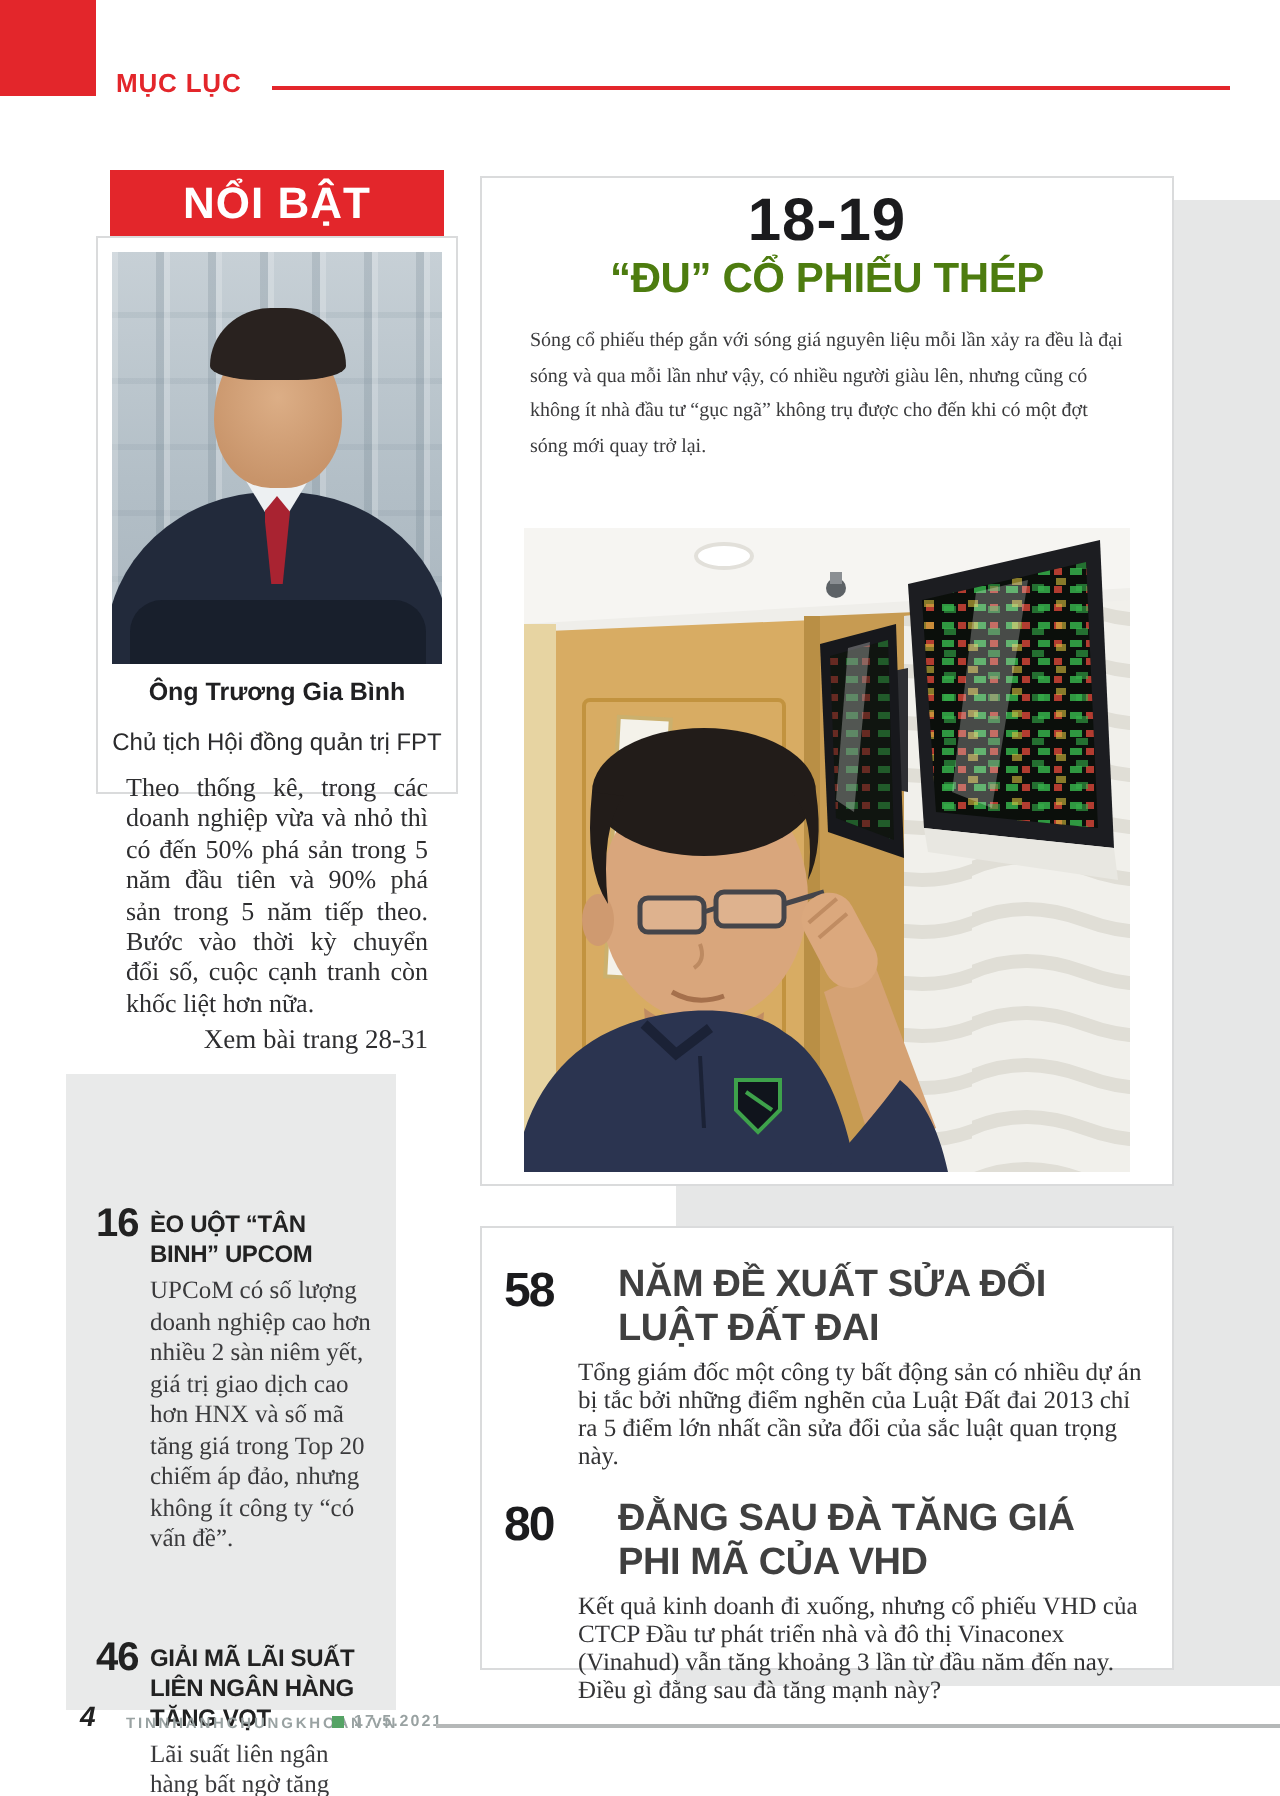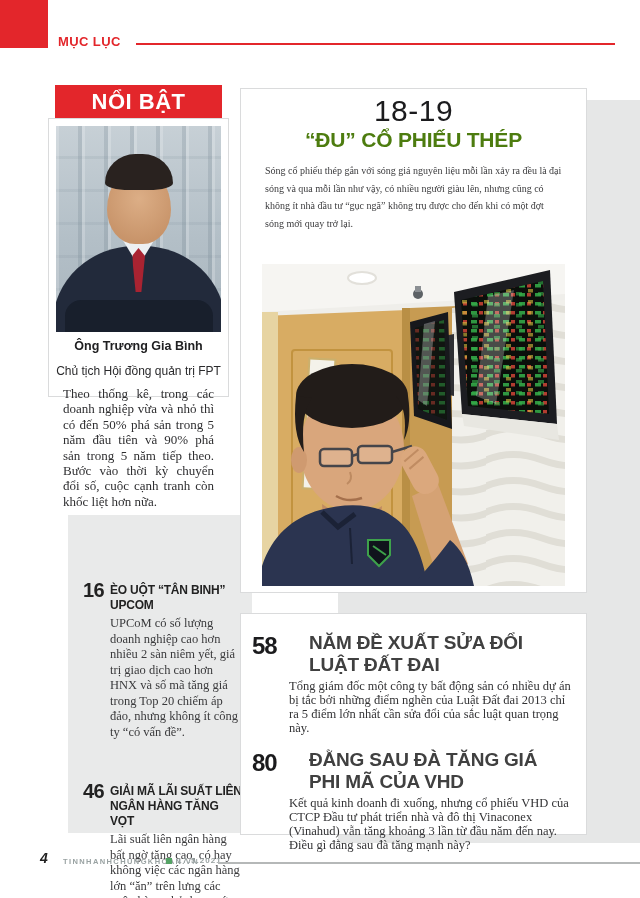--- a/index.html
+++ b/index.html
@@ -35,34 +35,34 @@
       border-radius:50% 50% 44% 44% / 56% 56% 44% 44%;}
   .portrait .hair{position:absolute;bottom:142px;left:50%;transform:translateX(-50%);
       width:68px;height:36px;background:#29221f;border-radius:50% 50% 40% 40% / 90% 90% 22% 22%;}
   .cap-name{margin-top:7px;text-align:center;font-size:12.5px;font-weight:bold;color:#202022;}
   .cap-role{margin-top:11px;text-align:center;font-size:12px;color:#2a2a2c;}
   .feat-body{margin:8px 14px 0;font-family:"Liberation Serif",serif;font-size:13px;line-height:15.4px;
              text-align:justify;color:#2e2e30;}
   .see-more{margin-top:3px;padding-right:14px;text-align:right;font-family:"Liberation Serif",serif;
             font-size:13.5px;color:#2e2e30;}
 
-  .left-panel{position:absolute;left:33px;top:515px;width:184px;height:318px;background:#e9eaea;margin-left:35px;}
+  .left-panel{position:absolute;left:33px;top:537px;width:165px;height:318px;background:#e9eaea;}
   .lsec{display:flex;padding:0 10px 0 15px;}
   .lsec-1{margin-top:64px;}
   .lsec-2{margin-top:40px;}
   .lsec .num{width:27px;font-size:20px;font-weight:bold;letter-spacing:-.5px;color:#222;flex:none;}
   .lsec .ltitle{font-size:12px;font-weight:bold;line-height:15px;letter-spacing:-.2px;
                 padding-top:4px;color:#222;}
   .lsec .lbody{margin-top:3px;font-family:"Liberation Serif",serif;font-size:12.5px;line-height:15.5px;color:#3a3a3c;}
 
   
   .right-shadow{position:absolute;left:338px;top:100px;width:302px;height:743px;background:#e6e7e7;}
   .white-box{position:absolute;background:#fff;border:1px solid #dadbdc;box-sizing:border-box;}
   .rbox1{left:240px;top:88px;width:347px;height:505px;}
-  .pages{margin-top:5px;text-align:center;font-size:30px;font-weight:normal;letter-spacing:.5px;color:#1b1b1d;}
+  .pages{margin-top:5px;text-align:center;font-size:30px;font-weight:bold;letter-spacing:.5px;color:#1b1b1d;}
   .ftitle{text-align:center;font-size:21px;font-weight:bold;color:#4d7c0f;letter-spacing:-.2px;}
   .fintro{margin:10px 24px 0;text-align:left;font-family:"Liberation Serif",serif;
           font-size:10px;line-height:17.5px;color:#3b3b3d;}
   .stock-photo{position:absolute;left:21px;top:175px;width:303px;height:322px;}
 
   .rbox2{left:240px;top:613px;width:347px;height:222px;}
   .rsec{position:relative;padding:0 14px 0 48px;}
   .rsec-1{margin-top:18px;}
   .rsec-2{margin-top:14px;}
   .rsec .num{position:absolute;left:11px;top:0;font-size:24px;font-weight:bold;letter-spacing:-1px;color:#1b1b1d;}

